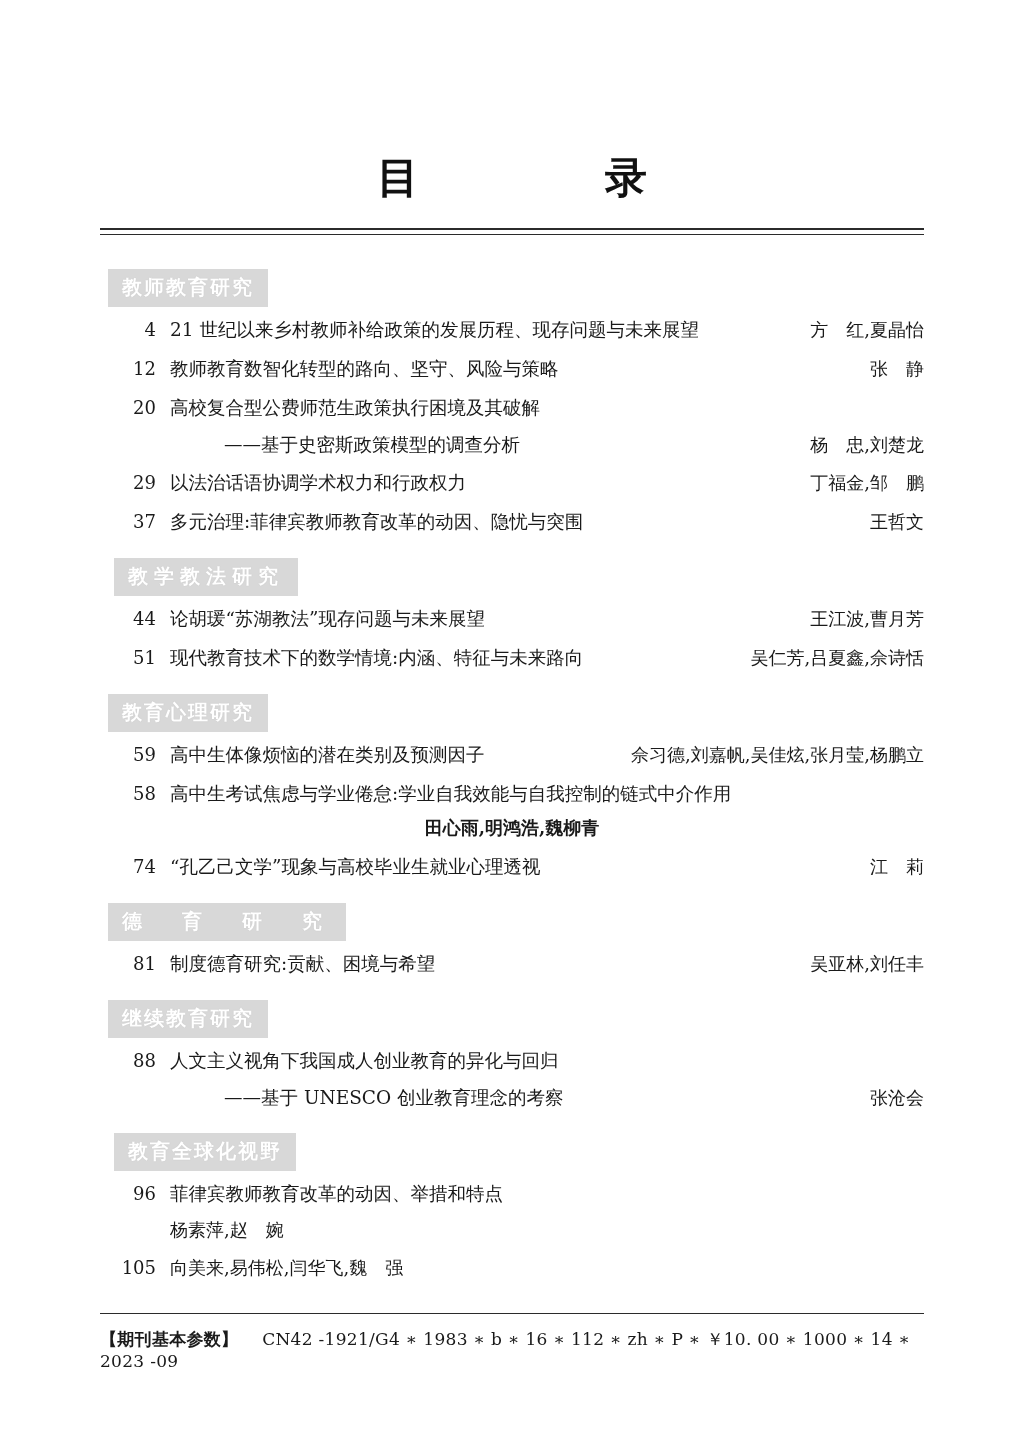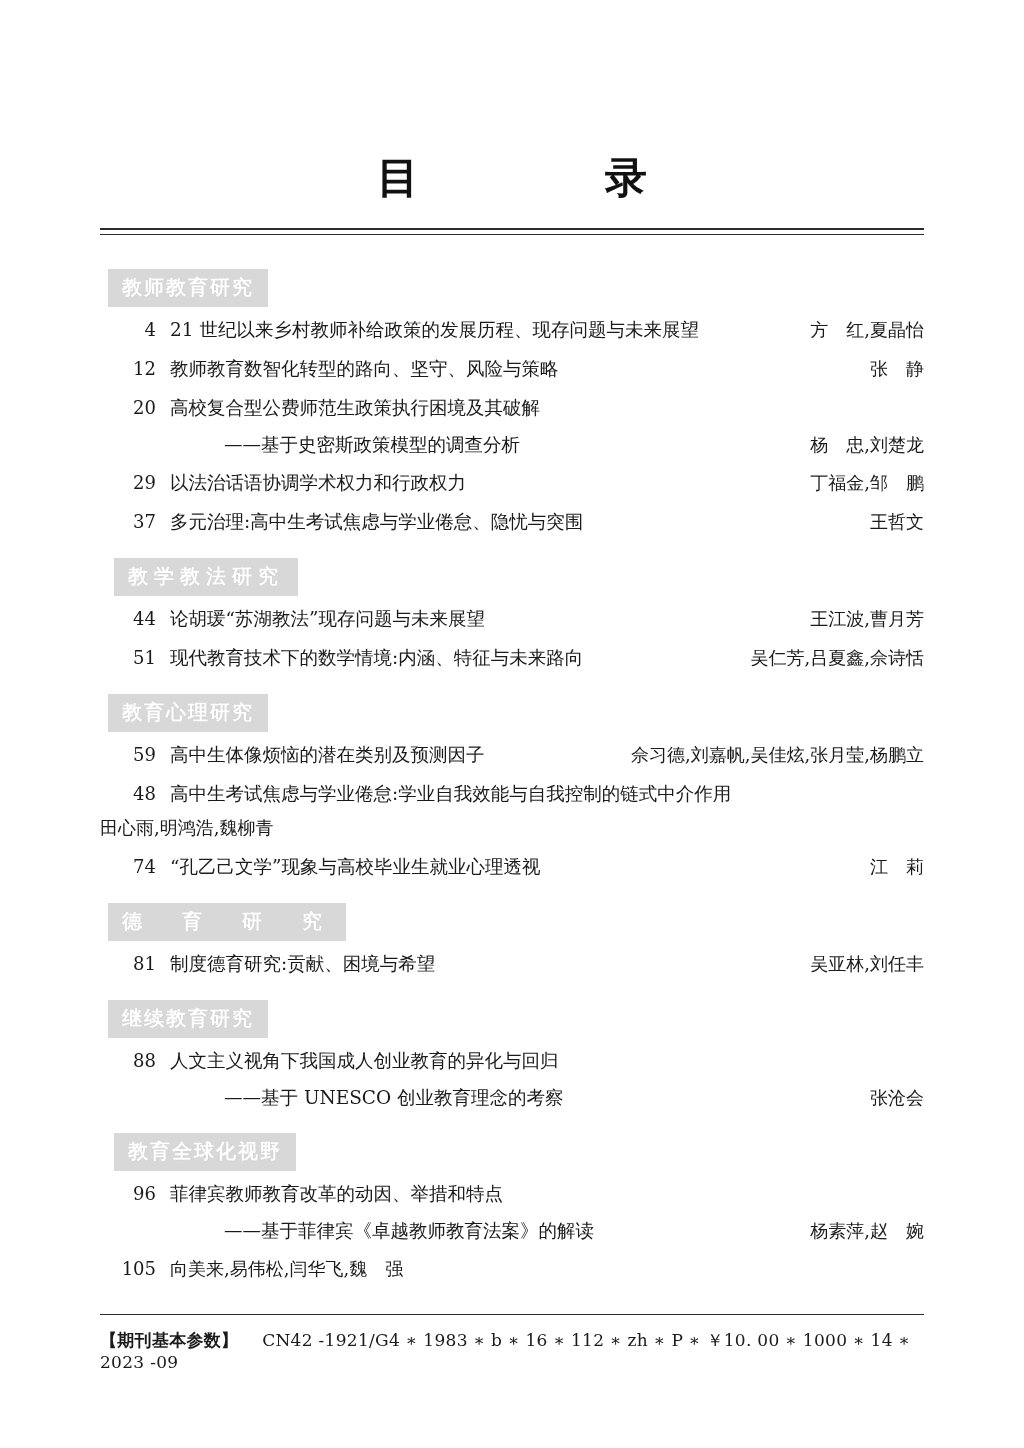--- a/index.html
+++ b/index.html
@@ -85,23 +85,24 @@
   }
   .sub-entry {
     display: flex;
     align-items: baseline;
     padding: 4px 0 7px 0;
     font-size: 18.5px;
   }
   .sub-entry .page-no { visibility: hidden; }
   .sub-entry .etitle { padding-left: 54px; }
   .authors-only {
-    text-align: left;
+    text-align: center;
     padding: 2px 0 8px 0;
     font-size: 18px;
+    font-weight: bold;
   }
   .sp-wide { letter-spacing: 10px; }
   .sp-mid { letter-spacing: 6px; }
   .footer-rule {
     margin: 26px 100px 0 100px;
     border-top: 1.5px solid #2b2b2b;
   }
   .footer {
     margin: 14px 100px 0 100px;
     font-size: 17px;
@@ -149,21 +150,21 @@
     
 
     <div class="entry">
       <div class="page-no">29</div>
       <div class="etitle">以法治话语协调学术权力和行政权力</div>
       <div class="authors">丁福金,邹　鹏</div>
     </div>
 
     <div class="entry">
       <div class="page-no">37</div>
-      <div class="etitle">多元治理:高中生考试焦虑与学业倦怠、隐忧与突围</div>
+      <div class="etitle">多元治理:菲律宾教师教育改革的动因、隐忧与突围</div>
       <div class="authors">王哲文</div>
     </div>
 
     
     <div class="section-head sp-mid nopad">教学教法研究</div>
 
     <div class="entry">
       <div class="page-no">44</div>
       <div class="etitle">论胡瑗“苏湖教法”现存问题与未来展望</div>
       <div class="authors">王江波,曹月芳</div>
@@ -178,21 +179,21 @@
     
     <div class="section-head">教育心理研究</div>
 
     <div class="entry">
       <div class="page-no">59</div>
       <div class="etitle">高中生体像烦恼的潜在类别及预测因子</div>
       <div class="authors">佘习德,刘嘉帆,吴佳炫,张月莹,杨鹏立</div>
     </div>
 
     <div class="entry">
-      <div class="page-no">48</div>
+      <div class="page-no">58</div>
       <div class="etitle">高中生考试焦虑与学业倦怠:学业自我效能与自我控制的链式中介作用</div>
       <div class="authors"></div>
     </div>
     <div class="authors-only">田心雨,明鸿浩,魏柳青</div>
 
     <div class="entry">
       <div class="page-no">74</div>
       <div class="etitle">“孔乙己文学”现象与高校毕业生就业心理透视</div>
       <div class="authors">江　莉</div>
     </div>
@@ -223,21 +224,20 @@
     
     <div class="section-head nopad">教育全球化视野</div>
 
     <div class="entry">
       <div class="page-no">96</div>
       <div class="etitle">菲律宾教师教育改革的动因、举措和特点</div>
       <div class="authors"></div>
     </div>
     <div class="sub-entry">
       <div class="page-no"></div>
-      <div class="etitle">——基于菲律宾《卓越教师教育法案》的解读</div>
       <div class="authors">杨素萍,赵　婉</div>
     </div>
 
     <div class="entry">
       <div class="page-no">105</div>
       <div class="authors">向美来,易伟松,闫华飞,魏　强</div>
     </div>
 
   </div>
 

